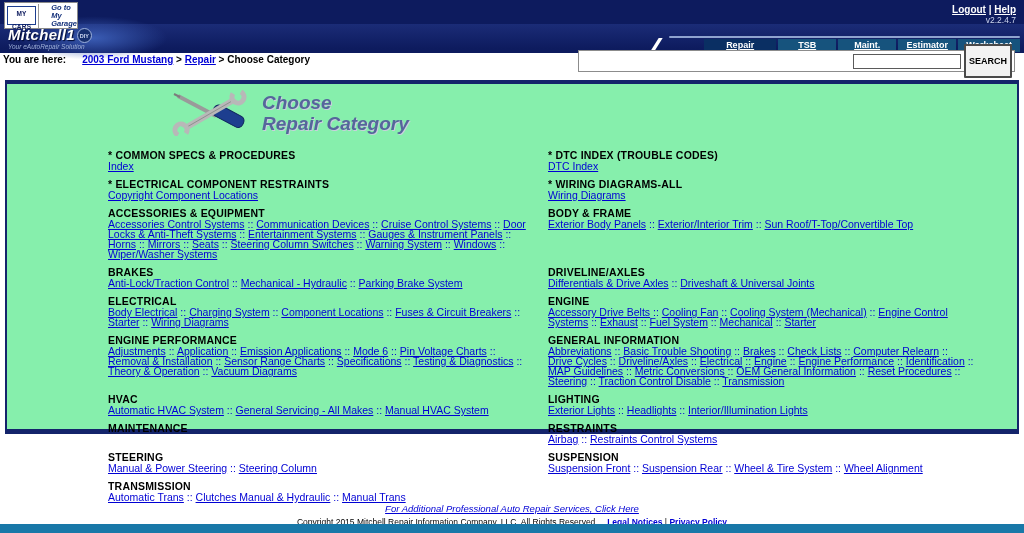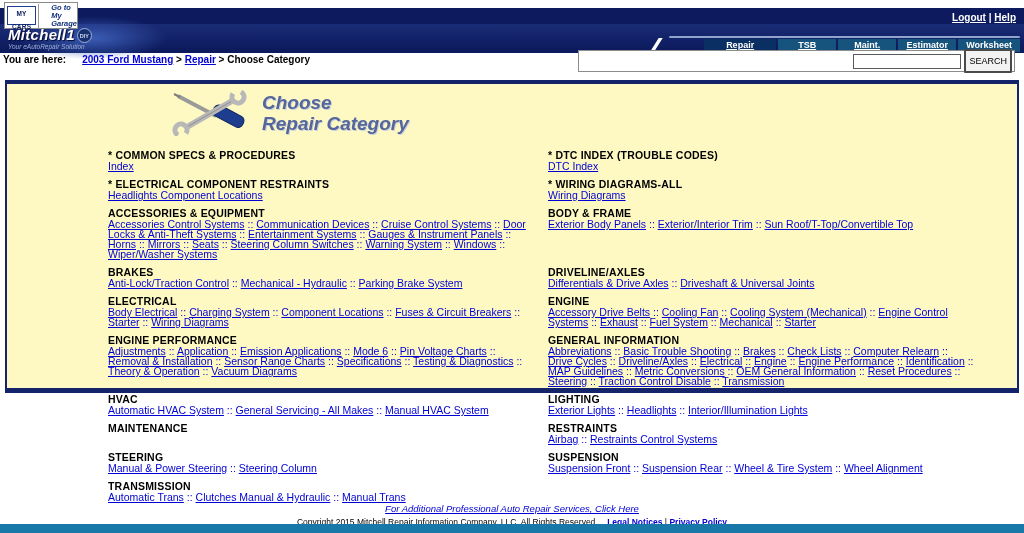--- a/index.html
+++ b/index.html
@@ -1,20 +1,20 @@
 <!DOCTYPE html>
 <html><head>
 <meta charset="utf-8">
 <style>
   * { box-sizing: border-box; margin: 0; padding: 0; }
   html,body { width:1024px; height:533px; font-family:"Liberation Sans", sans-serif; background:#ffffff; overflow:hidden; }
   #screen { position:relative; width:1024px; height:533px; background:#ffffff; }
 
   
-  #topbar { position:absolute; top:8px; left:0; width:1024px; height:24px; background:#0d1b5e; }
+  #topbar { position:absolute; top:0; left:0; width:1024px; height:24px; background:#0d1b5e; }
   #session-links { position:absolute; top:4px; right:8px; font-size:10px; font-weight:bold; color:#ffffff; }
   #session-links a { color:#ffffff; text-decoration:underline; }
   #version { position:absolute; top:15px; right:8px; font-size:8.5px; color:#ccd4ee; }
 
   
   #mycars { position:absolute; top:2px; left:4px; width:74px; height:27px; background:#ffffff; border:1px solid #8a8a8a; display:flex; align-items:center; z-index:6; cursor:pointer; }
   #plate { width:30px; height:19px; margin-left:2px; border:1px solid #1d3e8f; background:#fff; display:flex; flex-direction:column; }
   #plate-top { height:4px; background:#1d3e8f; }
   #plate-label { flex:1; font-size:6.5px; font-weight:bold; color:#0d1b5e; text-align:center; line-height:13px; letter-spacing:0.2px; }
   #garage-label { flex:1; font-size:7.5px; font-weight:bold; font-style:italic; color:#13307a; line-height:8px; padding-left:12px; border-left:1px solid #999; margin-left:2px; }
@@ -40,24 +40,24 @@
 
   
   #breadcrumb { position:absolute; top:54px; left:3px; font-size:10px; font-weight:bold; color:#000; white-space:nowrap; }
   #breadcrumb .bc-link { color:#0000d4; text-decoration:underline; }
   #breadcrumb .bc-sep { color:#000; }
   #breadcrumb .bc-current { color:#000; }
   #breadcrumb-prefix { margin-right:16px; }
 
   #searchpanel { position:absolute; top:50px; left:578px; width:437px; height:22px; border:1px solid #8c8c8c; background:#ffffff; display:flex; align-items:center; justify-content:flex-end; padding:0 2px; }
   #search-input { width:108px; height:15px; border:1px solid #5a5a5a; font-size:10px; padding:0 2px; margin-right:3px; }
-  #search-button { height:24px; padding:0 3px; font-size:9px; font-weight:normal; color:#000; background:#f2f2f2; border:2px solid #4a4a4a; border-radius:1px; cursor:pointer; font-family:"Liberation Sans",sans-serif; }
-
-  
-  #panel { position:absolute; left:5px; top:80px; width:1014px; height:313px; background:#fef9c3;
+  #search-button { height:34px; padding:0 3px; font-size:9px; font-weight:bold; color:#000; background:#f2f2f2; border:2px solid #4a4a4a; border-radius:1px; cursor:pointer; font-family:"Liberation Sans",sans-serif; }
+
+  
+  #panel { position:absolute; left:5px; top:80px; width:1014px; height:354px; background:#86efac;
     border:2px solid #14246b; border-top-width:4px; border-bottom-width:5px; }
 
   #banner { display:flex; align-items:center; margin:6px 0 0 163px; height:46px; }
   #tools-icon { width:78px; height:46px; }
   #banner-title { margin-left:14px; font-size:19px; font-weight:bold; font-style:italic; color:#55669b; line-height:21px; text-shadow:1px 1px 0 #c9cfdd; }
 
   #category-grid { margin:14px 0 0 101px; }
   .cat-row { display:flex; margin-bottom:8px; }
   .cat-cell { width:440px; padding-right:14px; }
   .cat-title { font-size:10.5px; font-weight:bold; color:#000; line-height:10px; margin-bottom:1px; letter-spacing:0.2px; }
@@ -153,21 +153,21 @@
             <div class="cat-links"><a href="#" class="cat-link">Index</a></div>
           </div>
           <div class="cat-cell">
             <div class="cat-title">* DTC INDEX (TROUBLE CODES)</div>
             <div class="cat-links"><a href="#" class="cat-link">DTC Index</a></div>
           </div>
         </div>
         <div class="cat-row">
           <div class="cat-cell">
             <div class="cat-title">* ELECTRICAL COMPONENT RESTRAINTS</div>
-            <div class="cat-links"><a href="#" class="cat-link">Headlights Component Locations</a></div>
+            <div class="cat-links"><a href="#" class="cat-link">Copyright Component Locations</a></div>
           </div>
           <div class="cat-cell">
             <div class="cat-title">* WIRING DIAGRAMS-ALL</div>
             <div class="cat-links"><a href="#" class="cat-link">Wiring Diagrams</a></div>
           </div>
         </div>
         <div class="cat-row">
           <div class="cat-cell">
             <div class="cat-title">ACCESSORIES &amp; EQUIPMENT</div>
             <div class="cat-links"><a href="#" class="cat-link">Accessories Control Systems</a><span class="cat-sep"> :: </span><a href="#" class="cat-link">Communication Devices</a><span class="cat-sep"> :: </span><a href="#" class="cat-link">Cruise Control Systems</a><span class="cat-sep"> :: </span><a href="#" class="cat-link">Door Locks &amp; Anti-Theft Systems</a><span class="cat-sep"> :: </span><a href="#" class="cat-link">Entertainment Systems</a><span class="cat-sep"> :: </span><a href="#" class="cat-link">Gauges &amp; Instrument Panels</a><span class="cat-sep"> :: </span><a href="#" class="cat-link">Horns</a><span class="cat-sep"> :: </span><a href="#" class="cat-link">Mirrors</a><span class="cat-sep"> :: </span><a href="#" class="cat-link">Seats</a><span class="cat-sep"> :: </span><a href="#" class="cat-link">Steering Column Switches</a><span class="cat-sep"> :: </span><a href="#" class="cat-link">Warning System</a><span class="cat-sep"> :: </span><a href="#" class="cat-link">Windows</a><span class="cat-sep"> :: </span><a href="#" class="cat-link">Wiper/Washer Systems</a></div>

